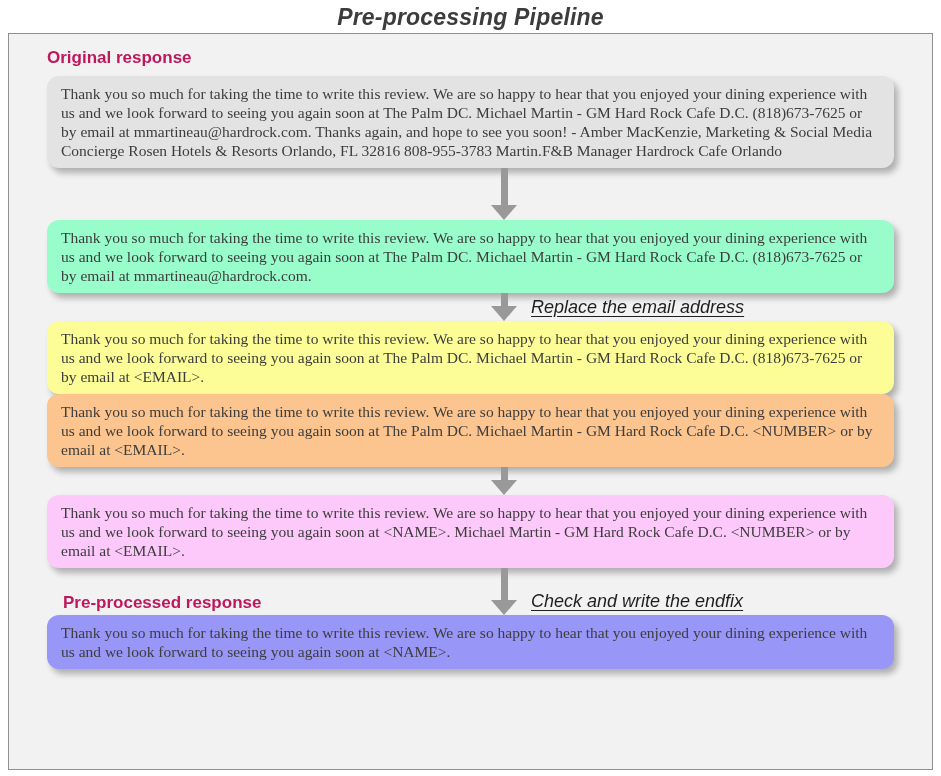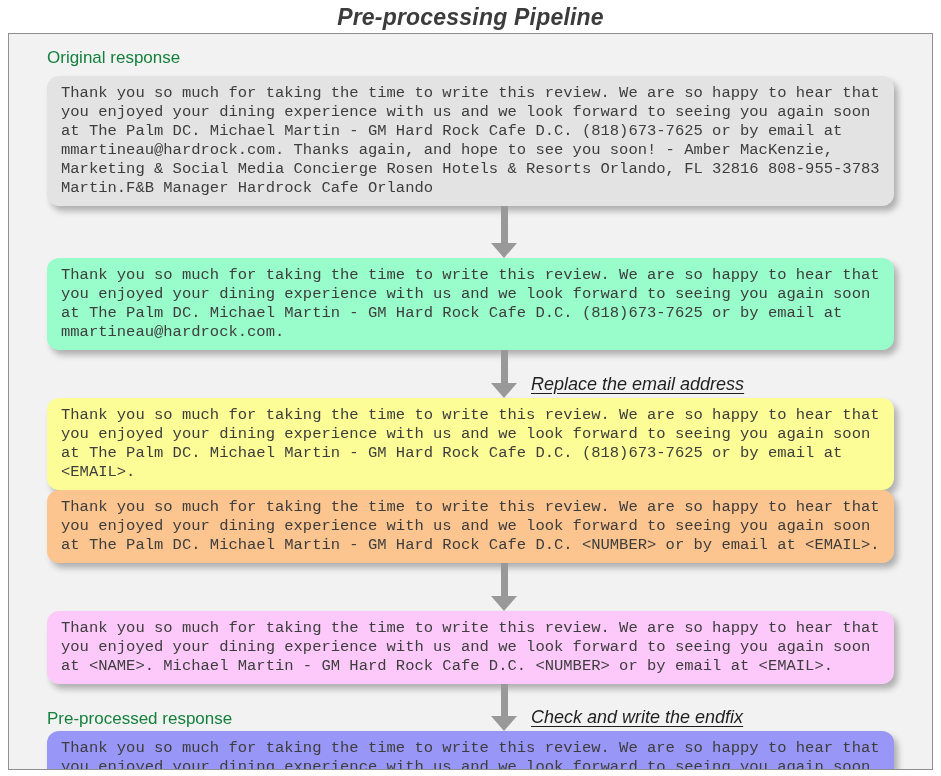--- a/index.html
+++ b/index.html
@@ -25,43 +25,43 @@
     margin: 0 8px;
     height: 737px;
     background: #f2f2f2;
     border: 1.5px solid #8f8f8f;
     padding: 12px 38px 14px 38px;
     overflow: hidden;
   }
 
   .section-label {
     font-size: 17px;
-    font-weight: normal;
-    color: #15803d;
+    font-weight: bold;
+    color: #be185d;
     margin: 2px 0 8px 0;
   }
 
   .stage {
     border-radius: 12px;
     padding: 8px 14px;
     box-shadow: 4px 5px 6px rgba(0,0,0,0.28);
   }
   .stage-text {
-    font-family: Liberation Mono, monospace;
+    font-family: Liberation Serif, serif;
     font-size: 15.5px;
     line-height: 19px;
     color: #3d3d3d;
   }
 
   .arrow-row {
     position: relative;
     display: flex;
     align-items: stretch;
     padding-left: 444px;
-    height: 48px;
+    height: 28px;
   }
   .arrow-row.first { height: 52px; }
   .arrow-row.last  { height: 47px; }
 
   .arrow {
     display: flex;
     flex-direction: column;
     align-items: center;
     width: 26px;
   }
@@ -83,21 +83,21 @@
     font-size: 18px;
     font-style: italic;
     color: #1f1f1f;
     text-decoration: underline;
     text-underline-offset: 3px;
     white-space: nowrap;
   }
 
   .preprocessed-label {
     position: absolute;
-    left: 0;
+    left: 16px;
     bottom: 2px;
     margin: 0;
   }
 </style>
 </head>
 <body>
 
 <div class="page">
 
   <div class="title">Pre-processing Pipeline</div>

